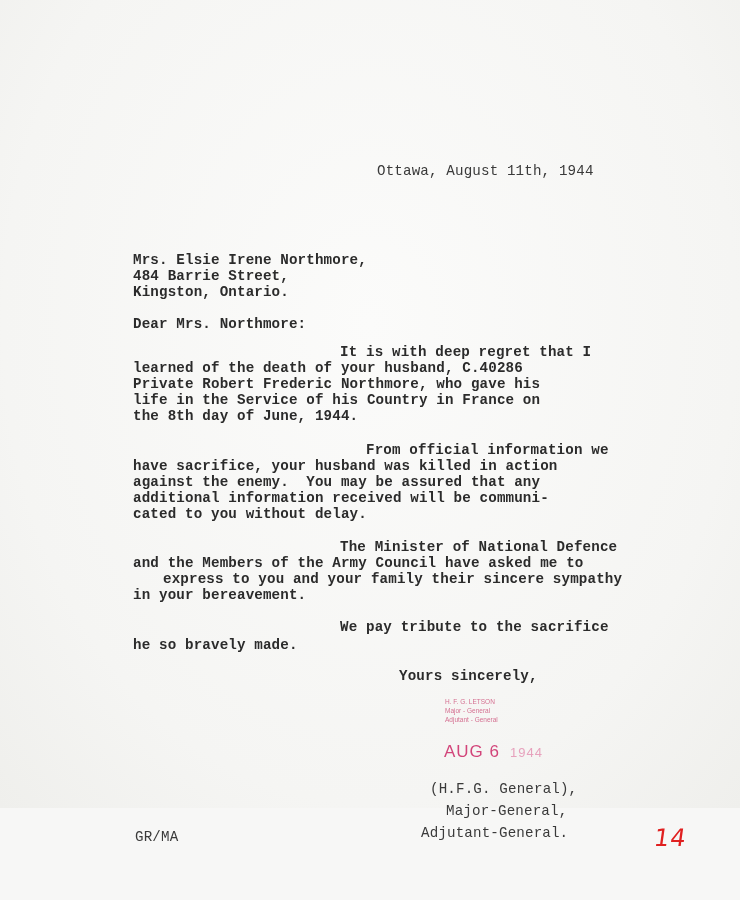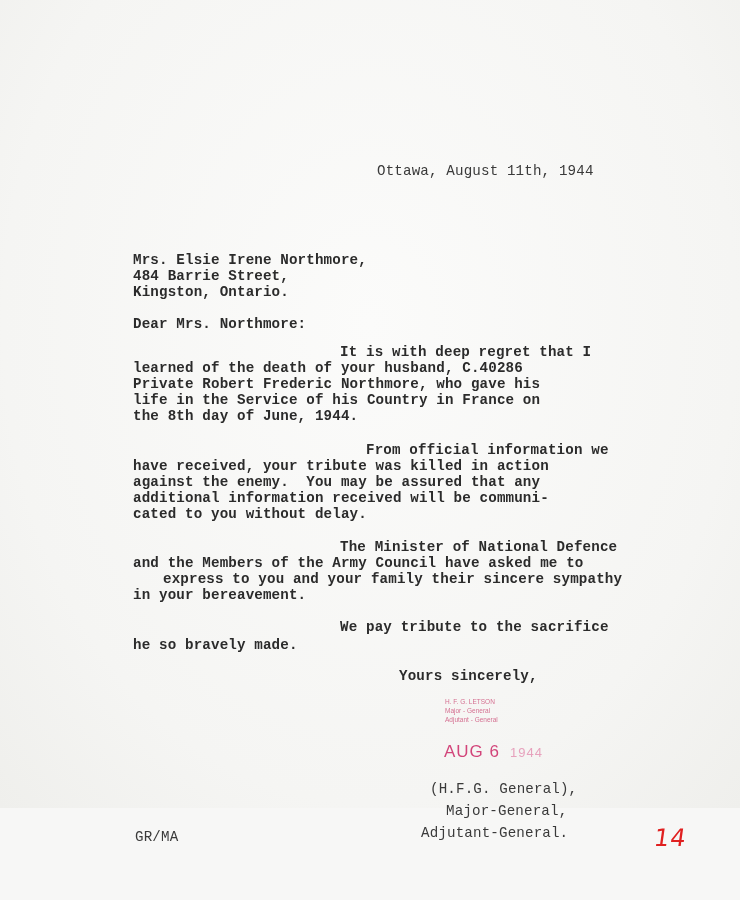--- a/index.html
+++ b/index.html
@@ -89,21 +89,21 @@
 
   <div class="line" style="left:133px; top:316px;">Dear Mrs. Northmore:</div>
 
   <div class="line" style="left:340px; top:344px;">It is with deep regret that I</div>
   <div class="line" style="left:133px; top:360px;">learned of the death of your husband, C.40286</div>
   <div class="line" style="left:133px; top:376px;">Private Robert Frederic Northmore, who gave his</div>
   <div class="line" style="left:133px; top:392px;">life in the Service of his Country in France on</div>
   <div class="line" style="left:133px; top:408px;">the 8th day of June, 1944.</div>
 
   <div class="line" style="left:340px; top:442px;margin-left:26px;">From official information we</div>
-  <div class="line" style="left:133px; top:458px;">have received, your tribute was killed in action</div>
+  <div class="line" style="left:133px; top:458px;">have sacrifice, your husband was killed in action</div>
   <div class="line" style="left:133px; top:474px;">against the enemy.  You may be assured that any</div>
   <div class="line" style="left:133px; top:490px;">additional information received will be communi-</div>
   <div class="line" style="left:133px; top:506px;">cated to you without delay.</div>
 
   <div class="line" style="left:340px; top:539px;">The Minister of National Defence</div>
   <div class="line" style="left:133px; top:555px;">and the Members of the Army Council have asked me to</div>
   <div class="line" style="left:140px; top:571px;margin-left:23px;">express to you and your family their sincere sympathy</div>
   <div class="line" style="left:133px; top:587px;">in your bereavement.</div>
 
   <div class="line" style="left:340px; top:619px;">We pay tribute to the sacrifice</div>

